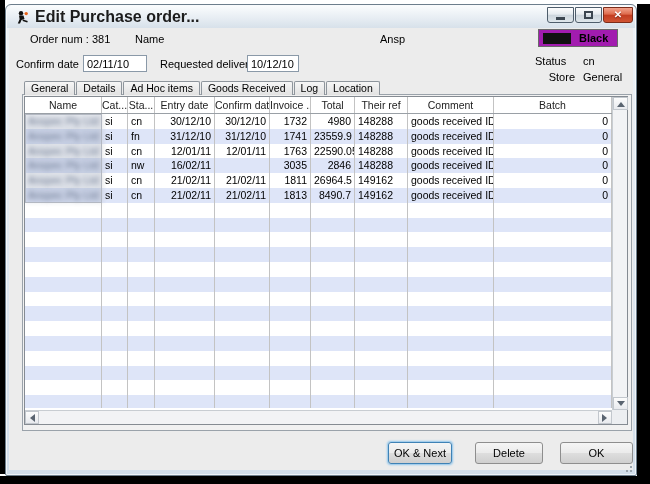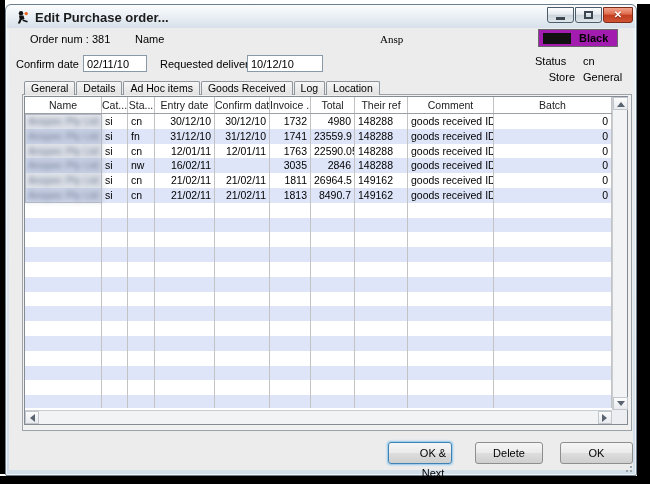--- a/index.html
+++ b/index.html
@@ -15,21 +15,21 @@
   
   .window { position:absolute; left:5px; top:4px; width:632px; height:472px;
     border:1px solid #6d7e8c; border-radius:6px 6px 2px 2px;
     background:linear-gradient(#eef3f8,#d2deea);
     box-shadow:inset 0 0 0 1px rgba(255,255,255,.65); }
   .titlebar { position:absolute; left:1px; top:1px; right:1px; height:22px;
     border-radius:5px 5px 0 0;
     background:linear-gradient(#fafcfd,#e7edf3 55%,#d7e1ea);
     display:flex; align-items:center; }
   .title-icon { width:15px; height:15px; margin-left:8px; }
-  .title-text { margin-left:5px; font-size:13px; font-weight:bold; color:#1c1c1c; }
+  .title-text { margin-left:5px; font-size:16px; font-weight:bold; color:#1c1c1c; }
 
   .caption-buttons { position:absolute; top:2px; right:3px; display:flex; gap:1px; }
   .cap-btn { width:27px; height:16px; border:1px solid #4e5d6b; border-radius:0 0 3px 3px;
     background:linear-gradient(#fdfdfd,#e6ebef 45%,#ccd5dc 50%,#dfe6eb);
     display:flex; align-items:center; justify-content:center; }
   .cap-btn.close { width:30px; border-color:#7c2d1a;
     background:linear-gradient(#f2a38d,#dd6a4b 45%,#c23c20 50%,#d05534); }
   .glyph-min { width:9px; height:3px; background:#3c4650; margin-top:7px; }
   .glyph-max { width:9px; height:8px; border:2px solid #3c4650; background:transparent; }
   .glyph-close { color:#fff; font-size:10px; font-weight:bold; line-height:1; text-shadow:0 1px 1px #7a2313; }
@@ -85,21 +85,21 @@
   .arr { width:0; height:0; border:4px solid transparent; }
   .arr.up    { border-bottom:5px solid #5a6470; margin-top:-3px; }
   .arr.down  { border-top:5px solid #5a6470; margin-bottom:-3px; }
   .arr.left  { border-right:5px solid #5a6470; margin-left:-3px; }
   .arr.right { border-left:5px solid #5a6470; margin-right:-3px; }
 
   
   .btn { position:absolute; top:442px; height:22px; font-size:11px; color:#000;
     border:1px solid #8e8e8e; border-radius:3px; text-align:center; line-height:20px;
     background:linear-gradient(#f5f5f5,#ebebeb 48%,#dddddd 52%,#cfcfcf); }
-  .btn.focused { border-color:#3f82b5; box-shadow:0 0 2px 1px #8cc4ec;padding-left:26px; }
+  .btn.focused { border-color:#3f82b5; box-shadow:0 0 2px 1px #8cc4ec; }
 
   .resize-grip { position:absolute; left:622px; top:463px; width:11px; height:10px;
     background:
       radial-gradient(circle at 9px 8px, #9aa4ad 1px, transparent 1.4px),
       radial-gradient(circle at 9px 4px, #9aa4ad 1px, transparent 1.4px),
       radial-gradient(circle at 5px 8px, #9aa4ad 1px, transparent 1.4px); }
 </style>
 </head>
 <body>
 
@@ -129,31 +129,31 @@
       <div class="cap-btn close">
           <span class="glyph-close">✕</span>
         </div>
     </div>
     <div class="client"></div>
   </div>
 
   <span class="abs lbl" style="left:30px; top:33px;">Order num :</span>
   <span class="abs lbl" style="left:92px; top:33px;">381</span>
   <span class="abs lbl" style="left:135px; top:33px; width:28px; text-align:right;">Name</span>
-  <span class="abs lbl" style="left:380px; top:33px;font-family:Liberation Serif, serif;">Ansp</span>
+  <span class="abs lbl" style="left:380px; top:33px;">Ansp</span>
 
   <div class="swatch-box">
     <span class="swatch-chip"></span>
     <span class="swatch-label">Black</span>
   </div>
 
   <span class="abs lbl" style="left:16px; top:58px;">Confirm date</span>
   <input class="abs field" style="left: 83px; top: 55px; width: 64px;" readonly="" value="02/11/10">
   <span class="abs lbl" style="left:160px; top:58px;">Requested delivery</span>
-  <input class="abs field" style="left: 247px; top: 55px; width: 76px;" readonly="" value="10/12/10">
+  <input class="abs field" style="left: 247px; top: 55px; width: 52px;" readonly="" value="10/12/10">
 
   <span class="abs lbl" style="left:535px; top:55px; width:40px; ">Status</span>
   <span class="abs lbl" style="left:583px; top:55px;">cn</span>
   <span class="abs lbl" style="left:535px; top:71px; width:40px; text-align:right;">Store</span>
   <span class="abs lbl" style="left:583px; top:71px;">General</span>
 
   <div class="tabstrip" id="tabstrip">
       <div class="tab">General</div>
       <div class="tab">Details</div>
       <div class="tab">Ad Hoc items</div>

